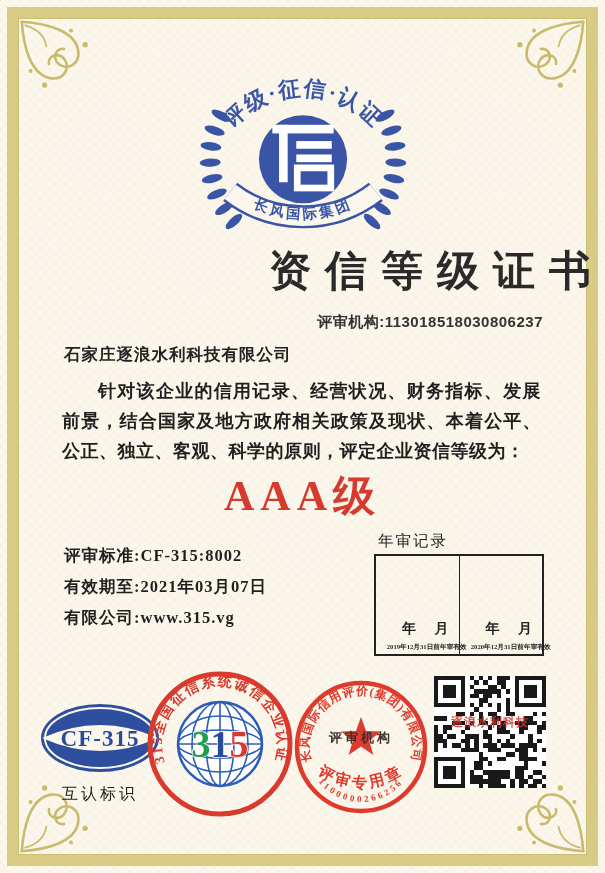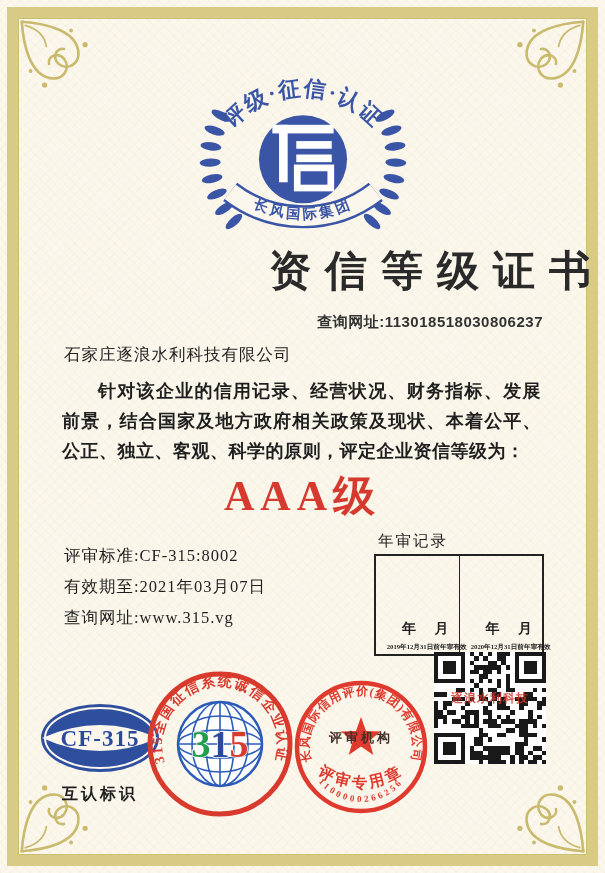--- a/index.html
+++ b/index.html
@@ -18,43 +18,43 @@
   .corner.tr{right:20px; top:20px; transform:scaleX(-1);}
   .corner.bl{left:20px; bottom:20px; transform:scaleY(-1);}
   .corner.br{right:20px; bottom:20px; transform:scale(-1,-1);}
   .emblem{position:absolute; left:188px; top:52px; width:230px; height:182px;}
   .cert-title{position:absolute; left:0; right:0; top:243px; text-align:right;
     font-family:"Liberation Sans","DejaVu Sans",sans-serif; font-weight:800;
     font-size:42px; letter-spacing:14px; padding-left:14px; color:#2a2a2a;}
   .credit-code{position:absolute; right:62px; top:313px; font-family:"Liberation Sans","DejaVu Sans",sans-serif;
     font-weight:bold; font-size:15px; color:#333; letter-spacing:0.5px;}
   .company{position:absolute; left:64px; top:344px; font-family:"Liberation Sans","DejaVu Sans",sans-serif;
-    font-weight:normal; font-size:16.5px; color:#222; letter-spacing:1px;}
+    font-weight:bold; font-size:16.5px; color:#222; letter-spacing:1px;}
   .body-par{position:absolute; left:62px; right:64px; top:376px; font-weight:bold;
     font-size:18px; line-height:30px; text-align:justify; text-indent:2em; letter-spacing:0.5px;}
   .rating{position:absolute; left:0; right:0; top:468px; text-align:center;
     font-weight:bold; font-size:42px; letter-spacing:6px; color:#d63a2e;}
-  .fields{position:absolute; left:64px; top:540px; font-weight:normal; font-size:16.5px;
+  .fields{position:absolute; left:64px; top:540px; font-weight:bold; font-size:16.5px;
     line-height:31px; letter-spacing:1px;}
   .annual-title{position:absolute; left:378px; top:531px; font-weight:normal; font-size:15.5px; letter-spacing:2px;}
   .annual-box{position:absolute; left:374px; top:554px; width:166px; height:98px;
     border:2px solid #222; display:flex; background:transparent;}
   .annual-cell{flex:1; position:relative;}
   .annual-cell:first-child{border-right:1.5px solid #222;}
   .ym{position:absolute; left:0; right:0; bottom:16px; display:flex;
       padding:0 10px 0 26px; justify-content:space-between;
       font-weight:bold; font-size:14px;}
   .note{position:absolute; left:0; right:0; bottom:2px; text-align:center; white-space:nowrap;
       font-weight:bold; font-size:9px; transform:scale(0.74); transform-origin:50% 100%;}
   .cf-logo{position:absolute; left:38px; top:702px; width:124px; height:72px;}
   .cf-caption{position:absolute; left:38px; top:784px; width:124px; text-align:center;
-    font-weight:bold; font-size:16px; letter-spacing:3px;}
+    font-weight:normal; font-size:16px; letter-spacing:3px;}
   .globe-seal{position:absolute; left:146px; top:670px; width:148px; height:148px;}
   .red-seal{position:absolute; left:292px; top:678px; width:138px; height:138px;}
-  .qr{position:absolute; left:434px; top:652px; width:112px; height:112px;}
+  .qr{position:absolute; left:434px; top:676px; width:112px; height:112px;}
   .qr-overlay{position:absolute; left:0; right:0; top:38px; text-align:center;
     color:#cf372c; font-weight:bold; font-size:12px; letter-spacing:1px; opacity:0.85;}
   .qr-caption{position:absolute; left:422px; top:794px; width:136px; text-align:center;
     font-weight:bold; font-size:16px; letter-spacing:1px;}
   svg text{font-family:"Liberation Serif","DejaVu Serif",serif;}
 </style>
 </head>
 <body>
 
 <div class="page">
@@ -122,29 +122,29 @@
       <rect x="114" y="121" width="35" height="21" fill="none" stroke="#ffffff" stroke-width="7"></rect>
     </g>
     <path d="M 44 146 A 124 124 0 0 0 196 146" stroke="#3a55a6" stroke-width="24" fill="none"></path>
     <path d="M 44 146 A 124 124 0 0 0 196 146" stroke="#fbf7ec" stroke-width="19" fill="none"></path>
     <text font-size="15" font-weight="bold" fill="#3a55a6" letter-spacing="3">
       <textPath href="#arcRibbon" startOffset="50%" text-anchor="middle">长风国际集团</textPath>
     </text>
   </svg>
 
   <div class="cert-title">资信等级证书</div>
-  <div class="credit-code">查询网址:113018518030806237</div>
+  <div class="credit-code">评审机构:113018518030806237</div>
   <div class="company">石家庄逐浪水利科技有限公司</div>
   <div class="body-par">针对该企业的信用记录、经营状况、财务指标、发展前景，结合国家及地方政府相关政策及现状、本着公平、公正、独立、客观、科学的原则，评定企业资信等级为：</div>
   <div class="rating">AAA级</div>
 
   <div class="fields">
     <div>评审标准:CF-315:8002</div>
     <div>有效期至:2021年03月07日</div>
-    <div>查询网址:www.315.vg</div>
+    <div>有限公司:www.315.vg</div>
   </div>
 
   <div class="annual-title">年审记录</div>
   <div class="annual-box">
     <div class="annual-cell">
       <div class="ym">
         <span>年</span>
         <span>月</span>
       </div>
       <div class="note">2019年12月31日前年审有效</div>

